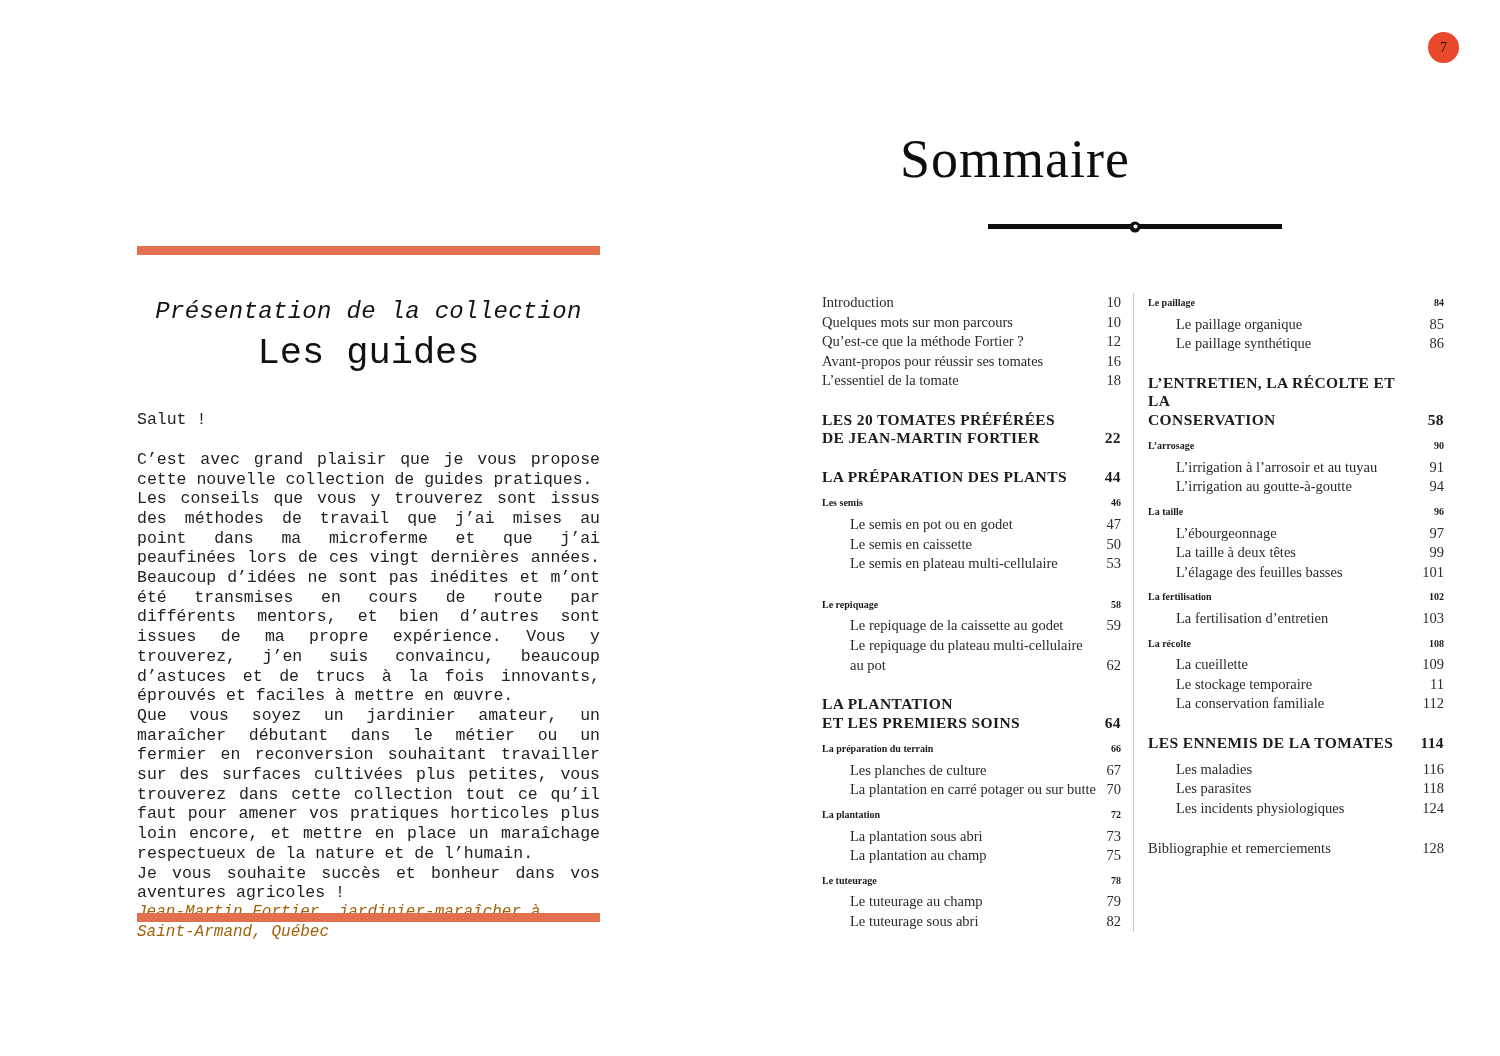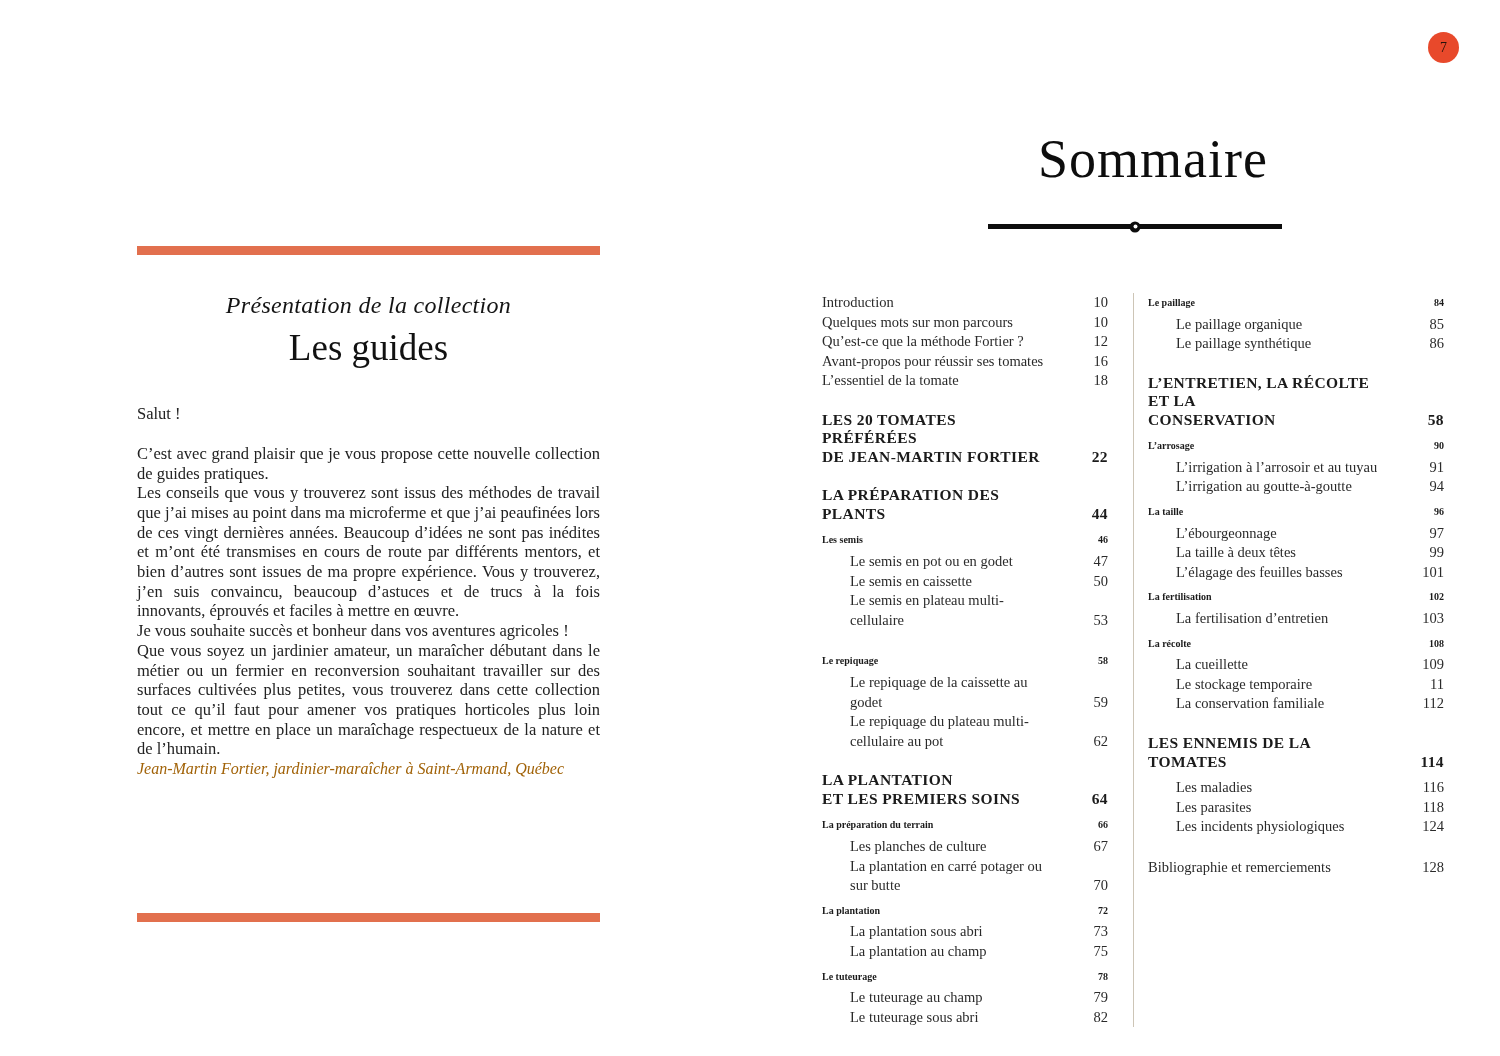--- a/index.html
+++ b/index.html
@@ -7,21 +7,21 @@
   body {
     position: relative;
     width: 1500px; height: 1056px;
     background: #ffffff;
     font-family: "Liberation Serif", serif;
     color: #1c1c1c;
     overflow: hidden;
   }
 
   
-  .left-page { position: absolute; left: 137px; top: 246px; width: 463px; }
+  .left-page { position: absolute; left: 137px; top: 252px; width: 463px; font-family: Liberation Mono, monospace; }
   .accent-bar { height: 9px; width: 463px; }
   .accent-bar.bottom { position: absolute; left: 137px; top: 913px; width: 463px; height: 9px; }
 
   .intro-head { margin-top: 46px; text-align: center; }
   .eyebrow {
     font-style: italic;
     font-size: 24px;
     letter-spacing: 0.3px;
     color: #141414;
   }
@@ -51,22 +51,21 @@
   }
 
   
   .page-badge {
     position: absolute; left: 1428px; top: 32px;
     width: 31px; height: 31px; border-radius: 50%;
     display: flex; align-items: center; justify-content: center;
     font-size: 14px; color: #26120b;
   }
   .sommaire-title {
-    position: absolute; left: 956px; top: 128px; width: 394px;
-    text-align: center;
+    position: absolute; left: 900px; top: 128px; width: 394px;
     font-size: 54px; font-weight: 400; color: #0d0d0d;
     letter-spacing: 1px;
   }
   .title-rule {
     position: absolute; left: 988px; top: 224px; width: 294px; height: 5px;
     background: #0d0d0d;
   }
   .rule-dot {
     position: absolute; left: 50%; top: 50%;
     width: 11px; height: 11px;
@@ -76,29 +75,29 @@
   .rule-dot::after {
     content: "";
     position: absolute; left: 50%; top: 50%;
     width: 4px; height: 4px;
     transform: translate(-50%, -50%);
     background: #ffffff; border-radius: 50%;
   }
 
   .toc { position: absolute; left: 822px; top: 293px; width: 622px; display: flex; }
   .toc-col { font-size: 14.5px; }
-  .toc-col.left  { width: 312px; padding-right: 25px; border-right: 1px solid #cdc5b6; }
+  .toc-col.left  { width: 312px; padding-right: 12px; border-right: 1px solid #cdc5b6; }
   .toc-col.right { width: 310px; padding-left: 14px; }
 
   .toc-entry {
     display: flex; justify-content: space-between; align-items: flex-end;
     line-height: 19.6px; color: #2a2a2a;
   }
   .toc-entry .lbl { white-space: pre-line; }
-  .toc-entry .pg  { padding-left: 8px; margin-left: 38px; }
+  .toc-entry .pg  { padding-left: 8px; }
 
   .toc-entry.chapter {
     font-weight: bold; font-size: 15.5px; letter-spacing: 0.4px;
     line-height: 18.5px; margin-top: 20px; margin-bottom: 7px; color: #1b1b1b;
   }
   .toc-entry.section {
     font-weight: bold; font-size: 10px;
     margin-top: 5px; margin-bottom: 2px; color: #1b1b1b;
   }
   .toc-entry.sub .lbl { padding-left: 28px; }
@@ -115,22 +114,22 @@
   <div class="intro-head">
     <div class="eyebrow">Présentation de la collection</div>
     <h1 class="book-title"><span>Les guides</span><br></h1>
   </div>
 
   <div class="letter-body">
     <p class="greeting">Salut !</p>
     <div id="letter-paragraphs">
         <p>C’est avec grand plaisir que je vous propose cette nouvelle collection de guides pratiques.</p>
         <p>Les conseils que vous y trouverez sont issus des méthodes de travail que j’ai mises au point dans ma microferme et que j’ai peaufinées lors de ces vingt dernières années. Beaucoup d’idées ne sont pas inédites et m’ont été transmises en cours de route par différents mentors, et bien d’autres sont issues de ma propre expérience. Vous y trouverez, j’en suis convaincu, beaucoup d’astuces et de trucs à la fois innovants, éprouvés et faciles à mettre en œuvre.</p>
+        <p>Que vous soyez un jardinier amateur, un maraîcher débutant dans le métier ou un fermier en reconversion souhaitant travailler sur des surfaces cultivées plus petites, vous trouverez dans cette collection tout ce qu’il faut pour amener vos pratiques horticoles plus loin encore, et mettre en place un maraîchage respectueux de la nature et de l’humain.</p>
         <p>Je vous souhaite succès et bonheur dans vos aventures agricoles !</p>
-        <p>Que vous soyez un jardinier amateur, un maraîcher débutant dans le métier ou un fermier en reconversion souhaitant travailler sur des surfaces cultivées plus petites, vous trouverez dans cette collection tout ce qu’il faut pour amener vos pratiques horticoles plus loin encore, et mettre en place un maraîchage respectueux de la nature et de l’humain.</p>
       </div>
     <p class="signature">Jean-Martin Fortier, jardinier-maraîcher à Saint-Armand, Québec</p>
   </div>
 </section>
 
 <div class="accent-bar bottom" style="background: rgb(226, 112, 78);"></div>
 
 <div class="page-badge" style="background: rgb(232, 73, 43);">7</div>
 
 <h2 class="sommaire-title">Sommaire</h2>

